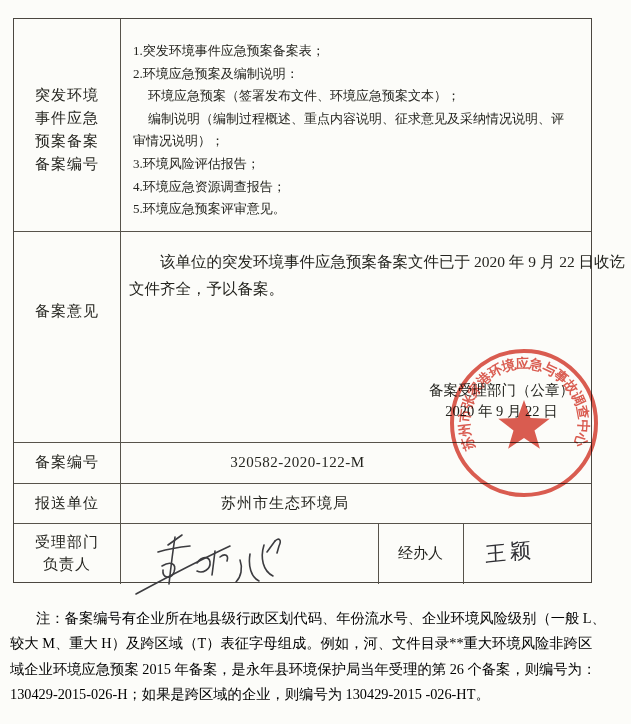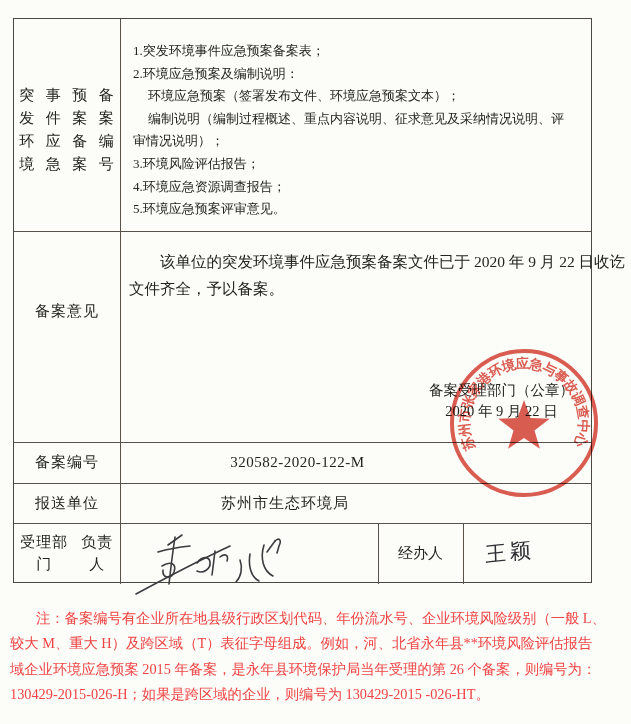--- a/index.html
+++ b/index.html
@@ -12,21 +12,21 @@
   }
   
   .ftable {
     position:absolute; left:13px; top:18px; width:579px; height:565px;
     border:1.5px solid #4b4741;
   }
   .hline { position:absolute; left:0; width:100%; height:1px; background:#57534b; }
   .vline { position:absolute; top:0; width:1px; background:#57534b; }
   .cell  { position:absolute; }
   .label-cell {
-    display:flex; flex-direction:row; align-items:center; justify-content:center;
+    display:flex; flex-direction:column; align-items:center; justify-content:center;
     font-size:15px; letter-spacing:1px;
   }
   .label-cell .lbl-line { line-height:23px; text-align:center; }
   
   .catalog-label   { left:0; top:0; width:106px; height:212px; transform:translateY(5px); }
   .catalog-content { left:106px; top:21px; width:473px; padding-left:13px; padding-right:6px;
                      font-size:13px; line-height:22.6px; white-space:nowrap; }
   .catalog-content .cat-line.ind1 { padding-left:15px; }
   
   .opinion-label { left:0; top:196px; width:106px; height:211px; transform:translateY(-9px); }
@@ -50,21 +50,21 @@
   .handler-label { left:364px; top:504px; width:85px; height:61px;
                    display:flex; align-items:center; justify-content:center; font-size:15px; }
   .handler-name  { left:449px; top:504px; width:130px; height:61px;
                    display:flex; align-items:center; justify-content:center; }
   .handler-name span {
     display:inline-block; transform:translate(-18px,-2px) rotate(-6deg) skewX(-4deg);
     font-size:21px; color:#2e2e33; letter-spacing:4px;
   }
   
   .footnote { position:absolute; left:10px; top:606px; width:616px;
-              font-size:14.3px; line-height:25.4px; color:#ef4444; }
+              font-size:14.3px; line-height:25.4px; color:#000000; }
   .footnote .note-line.first { padding-left:26px; }
   
   .overlay { position:absolute; left:0; top:0; width:631px; height:724px; pointer-events:none; }
   .stamp-group { mix-blend-mode:multiply; }
 </style>
 </head>
 <body>
 
 <div class="page">
 
@@ -122,21 +122,21 @@
 
     <div class="cell unit-value">苏州市生态环境局</div>
     <div class="cell handler-label">经办人</div>
     <div class="cell handler-name">
       <span>王颖</span>
     </div>
   </div>
 
   <div class="footnote">
     <div class="note-line first">注：备案编号有企业所在地县级行政区划代码、年份流水号、企业环境风险级别（一般 L、</div>
-    <div class="note-line">较大 M、重大 H）及跨区域（T）表征字母组成。例如，河、北省永年县**环境风险评估报告</div>
+    <div class="note-line">较大 M、重大 H）及跨区域（T）表征字母组成。例如，河、文件目录**重大环境风险非跨区</div>
     <div class="note-line">域企业环境应急预案 2015 年备案，是永年县环境保护局当年受理的第 26 个备案，则编号为：</div>
     <div class="note-line">130429-2015-026-H；如果是跨区域的企业，则编号为 130429-2015 -026-HT。</div>
   </div>
 
   <svg class="overlay" viewBox="0 0 631 724" xmlns="http://www.w3.org/2000/svg">
 
     <g stroke="#3c3c40" stroke-width="1.6" fill="none" stroke-linecap="round">
       <path d="M136 594 C162 580 196 562 230 546"></path>
       <path d="M158 552 C168 549 180 547 190 546"></path>
       <path d="M175 537 C173 550 171 566 169 584"></path>

